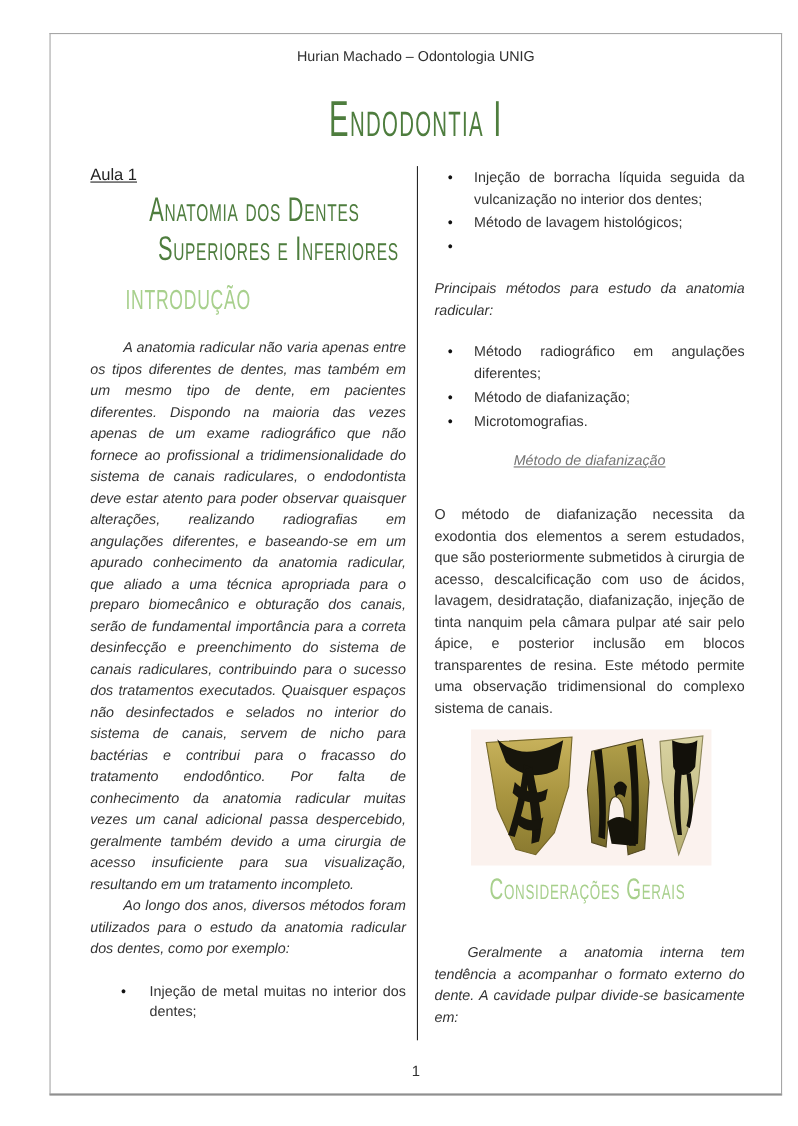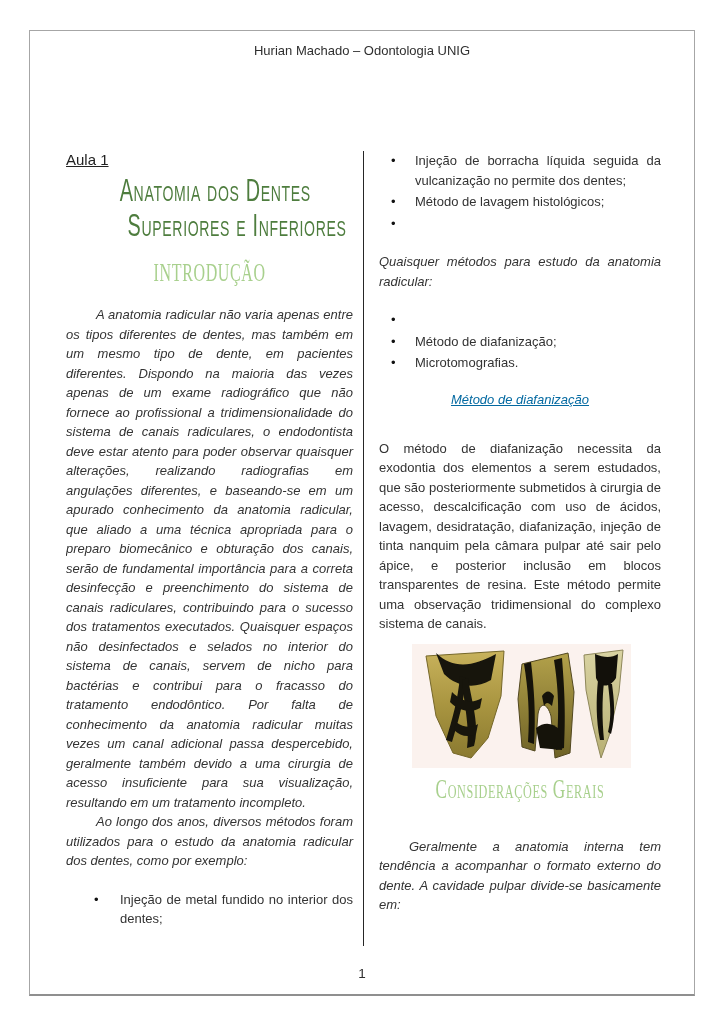--- a/index.html
+++ b/index.html
@@ -2,21 +2,21 @@
 <html><head>
 <meta charset="utf-8">
 <style>
   html,body{margin:0;padding:0;}
   body{
     width:725px;height:1024px;position:relative;background:#ffffff;
     font-family:"Liberation Sans",sans-serif;color:#333333;
     -webkit-font-smoothing:antialiased;
   }
   .page-frame{
-    position:absolute;left:29px;top:30px;width:664px;height:963px;
+    position:absolute;left:45px;top:30px;width:664px;height:963px;
     border:1px solid #a6a6a6;border-bottom:2px solid #8f8f8f;background:#fff;
   }
   .doc-header{
     position:absolute;top:12px;left:0;width:100%;text-align:center;
     font-size:13px;color:#2f2f2f;
   }
   .doc-title{
     position:absolute;top:50px;left:0;width:100%;text-align:center;
     color:#4e7d3e;
   }
@@ -34,53 +34,56 @@
   .divider{flex:0 0 1px;background:#262626;margin-left:10px;}
   .col-right{flex:1 1 auto;margin-left:15px;min-width:0;}
   p,.para{
     margin:0;font-size:13px;line-height:1.5;text-align:justify;
     color:#333333;
   }
   .indent{text-indent:30px;font-style:italic;}
   .lesson{font-size:15px;text-decoration:underline;color:#222;margin-bottom:4px;}
   .green-heading{width:100%;text-align:center;color:#4e7d3e;margin-top:6px;line-height:1.12;}
   .green-heading .script{font-size:31px;transform:scaleX(0.64);letter-spacing:1px;}
-  .light-heading{width:100%;text-align:center;color:#a8d08d;font-family:Liberation Serif, serif;}
+  .light-heading{width:100%;text-align:left;color:#a8d08d;}
   .light-heading .script{font-size:25px;transform:scaleX(0.64);letter-spacing:1px;text-transform:uppercase;font-variant:normal;}
   .light-heading.smallcaps .script{font-size:27px;text-transform:none;font-variant:small-caps;}
   .mt-intro{margin-top:16px;}
   .body-start{margin-top:18px;}
   .bullets{margin-top:19px;}
   .bullet-item{display:flex;font-size:13px;line-height:1.5;margin:0 0 2px 0;}
   .col-left .bullet-item{padding-left:28px;}
   .col-left .bullet-item .dot{flex:0 0 26px;}
   .col-right .bullet-item{padding-left:12px;}
   .col-right .bullet-item .dot{flex:0 0 24px;}
   .dot{color:#111;}
   .bullet-text{flex:1 1 auto;text-align:justify;}
   .italic-para{font-style:italic;margin-top:19px;}
   .center-head{
-    text-align:center;margin-top:19px;font-style:italic;font-size:13px;color:#0369a1;
+    text-align:center;margin-top:19px;font-style:italic;font-size:13px;color:#737373;
   }
   .center-head span{text-decoration:underline;}
   .para-block{margin-top:32px;}
   .teeth-figure{margin:10px 0 0 33px;width:219px;height:124px;display:block;}
   .considerations{margin-top:6px;}
   .page-number{
     position:absolute;bottom:13px;left:0;width:100%;text-align:center;
     font-size:13.5px;color:#2f2f2f;
   }
 </style>
 </head>
 <body>
 
 <div class="page-frame">
 
   <div class="doc-header">Hurian Machado – Odontologia UNIG</div>
 
+  <div class="doc-title">
+    <span class="script">Endodontia I</span>
+  </div>
 
   <div class="columns">
 
     <div class="col-left">
       <div class="lesson">Aula 1</div>
 
       <div class="green-heading">
         <span class="script">Anatomia dos Dentes</span><br>
         <span class="script">Superiores e Inferiores</span>
       </div>
@@ -88,48 +91,49 @@
       <div class="light-heading mt-intro">
         <span class="script">introdução</span>
       </div>
 
       <p class="indent body-start">A anatomia radicular não varia apenas entre os tipos diferentes de dentes, mas também em um mesmo tipo de dente, em pacientes diferentes. Dispondo na maioria das vezes apenas de um exame radiográfico que não fornece ao profissional a tridimensionalidade do sistema de canais radiculares, o endodontista deve estar atento para poder observar quaisquer alterações, realizando radiografias em angulações diferentes, e baseando-se em um apurado conhecimento da anatomia radicular, que aliado a uma técnica apropriada para o preparo biomecânico e obturação dos canais, serão de fundamental importância para a correta desinfecção e preenchimento do sistema de canais radiculares, contribuindo para o sucesso dos tratamentos executados. Quaisquer espaços não desinfectados e selados no interior do sistema de canais, servem de nicho para bactérias e contribui para o fracasso do tratamento endodôntico. Por falta de conhecimento da anatomia radicular muitas vezes um canal adicional passa despercebido, geralmente também devido a uma cirurgia de acesso insuficiente para sua visualização, resultando em um tratamento incompleto.</p>
       <p class="indent">Ao longo dos anos, diversos métodos foram utilizados para o estudo da anatomia radicular dos dentes, como por exemplo:</p>
 
       <div class="bullets">
         <div class="bullet-item">
           <span class="dot">•</span>
-          <span class="bullet-text">Injeção de metal fundido no interior dos dentes;</span>
+          <span class="bullet-text">Injeção de metal muitas no interior dos dentes;</span>
         </div>
       </div>
     </div>
 
     <div class="divider"></div>
 
     <div class="col-right">
 
       <div>
         <div class="bullet-item">
           <span class="dot">•</span>
-          <span class="bullet-text">Injeção de borracha líquida seguida da vulcanização no permite dos dentes;</span>
+          <span class="bullet-text">Injeção de borracha líquida seguida da vulcanização no interior dos dentes;</span>
         </div>
         <div class="bullet-item">
           <span class="dot">•</span>
           <span class="bullet-text">Método de lavagem histológicos;</span>
         </div>
         <div class="bullet-item">
           <span class="dot">•</span>
         </div>
       </div>
 
-      <p class="italic-para">Quaisquer métodos para estudo da anatomia radicular:</p>
+      <p class="italic-para">Principais métodos para estudo da anatomia radicular:</p>
 
       <div class="bullets">
         <div class="bullet-item">
           <span class="dot">•</span>
+          <span class="bullet-text">Método radiográfico em angulações diferentes;</span>
         </div>
         <div class="bullet-item">
           <span class="dot">•</span>
           <span class="bullet-text">Método de diafanização;</span>
         </div>
         <div class="bullet-item">
           <span class="dot">•</span>
           <span class="bullet-text">Microtomografias.</span>
         </div>
       </div>

